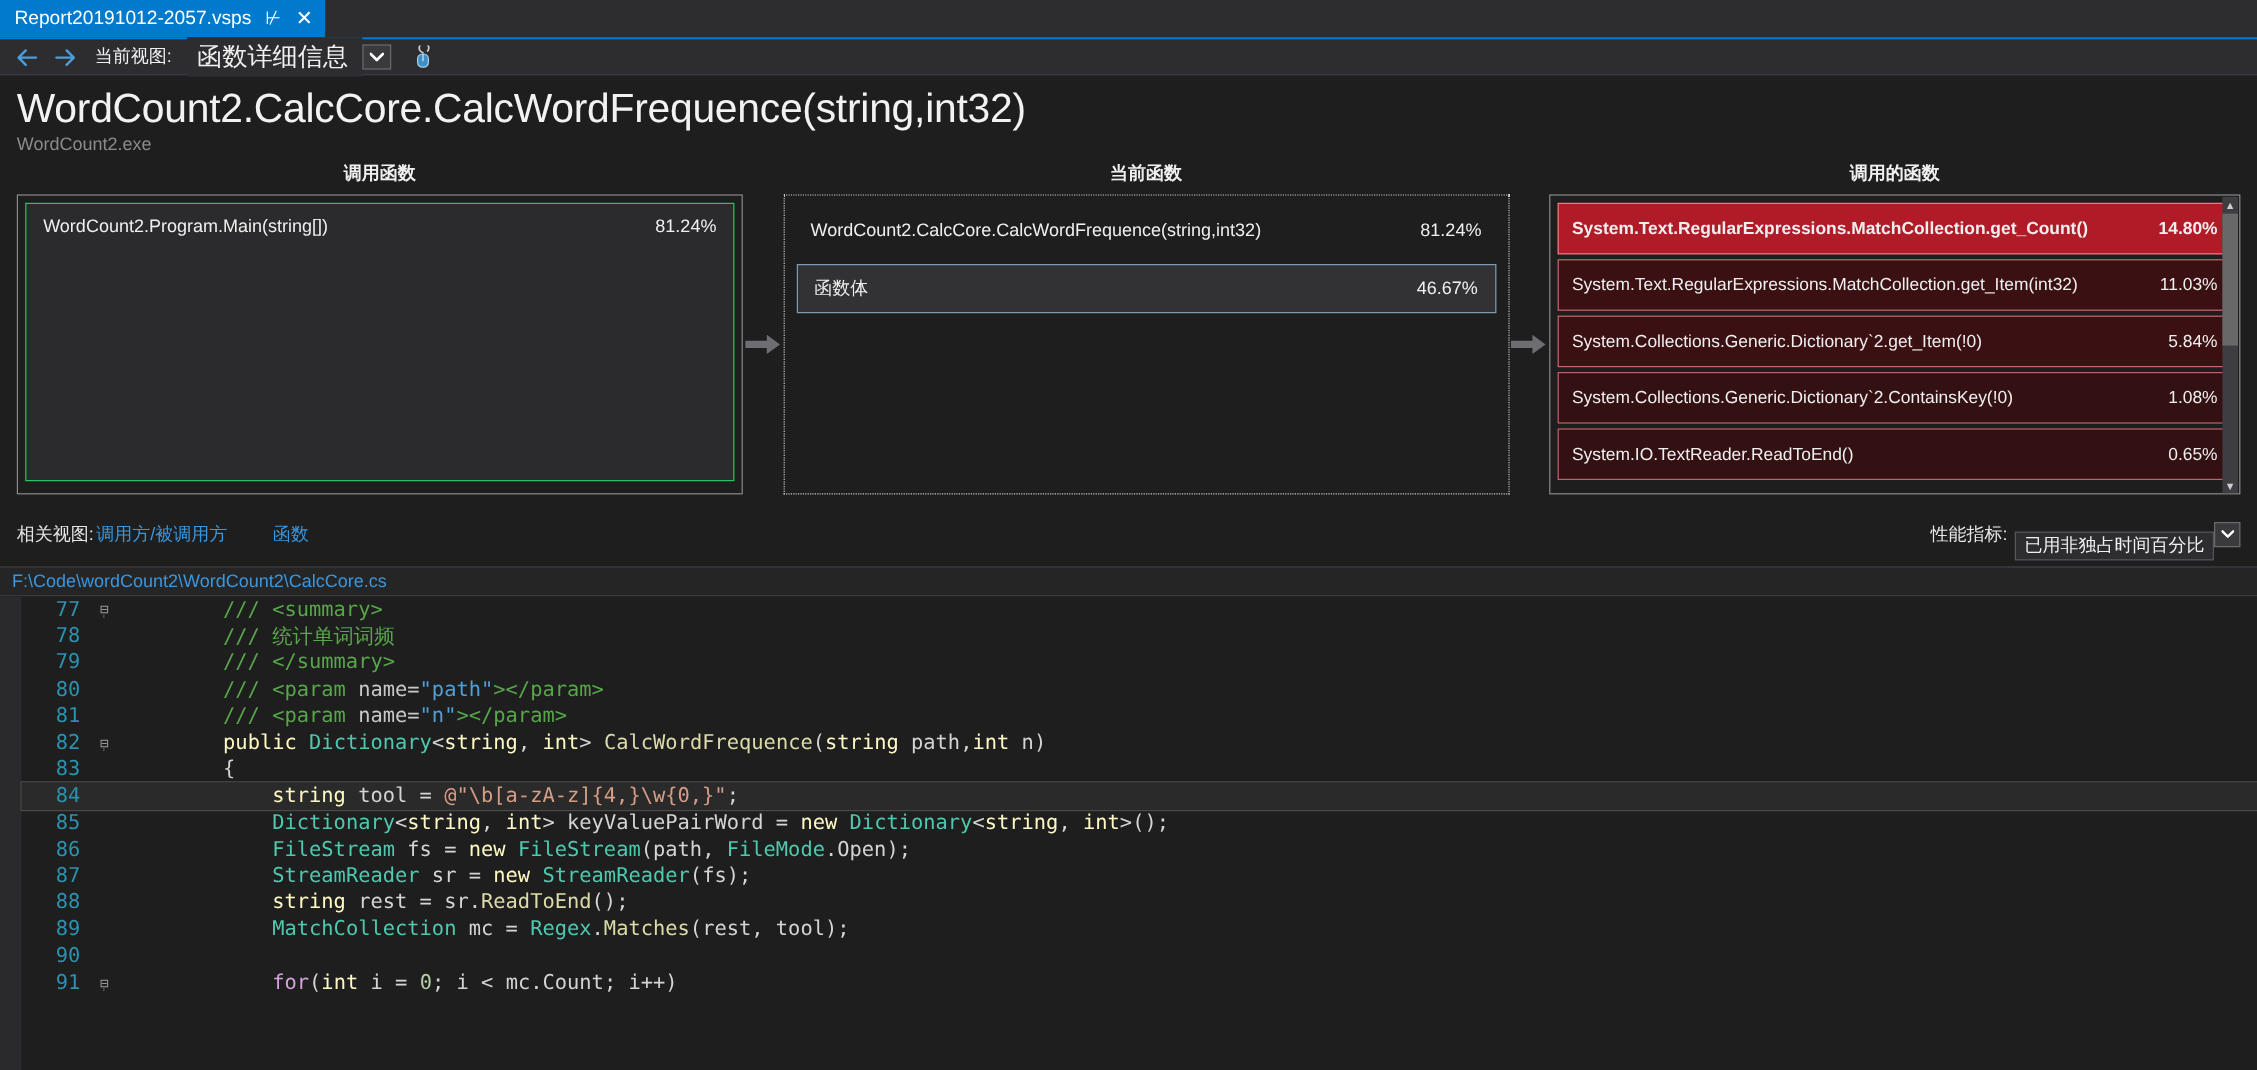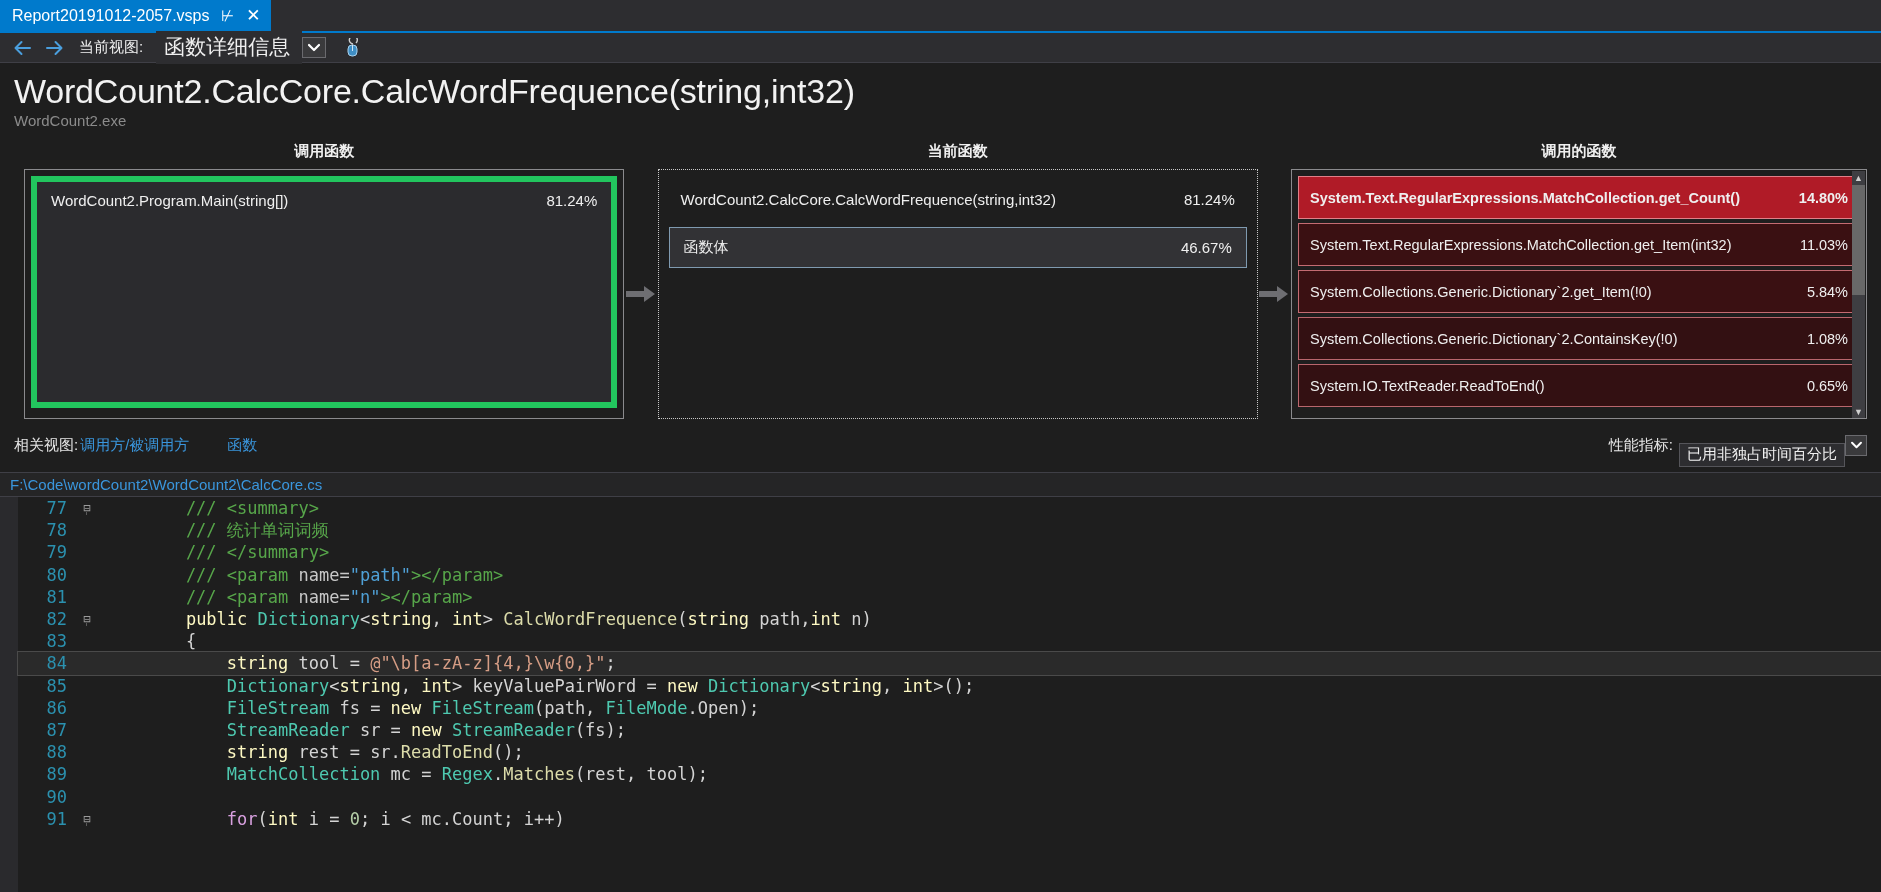--- a/index.html
+++ b/index.html
@@ -86,22 +86,22 @@
   }
   .hdr-sub {
     color: #8b8b8b;
     font-size: 15px;
     margin-top: 1px;
   }
 
   
   .cols {
     display: flex;
-    align-items: flex-end;
-    padding: 6px 14px 0 24px;
+    align-items: flex-start;
+    padding: 6px 14px 0 14px;
     gap: 0;
     height: 290px;
   }
   .col-caption {
     text-align: center;
     color: #f0f0f0;
     font-size: 15px;
     font-weight: bold;
     margin-bottom: 7px;
     height: 20px;
@@ -116,21 +116,21 @@
     background: #1e1e1e;
     height: 250px;
     padding: 6px;
     overflow: hidden;
     position: relative;
   }
   .panel-box.dotted { border: 1px dotted #c8c8c8; }
   .panel-box.solid-red { border: 1px solid #8a8a8d; }
 
   .fnbox {
-    border: 6px solid #22c55e;
+    border: 1px solid #22c55e;
     background: #2b2b2e;
     color: #efefef;
     font-size: 15px;
     display: flex;
     align-items: center;
     justify-content: space-between;
     padding: 0 14px;
     white-space: nowrap;
   }
   .fnbox .pct { margin-left: 16px; }

